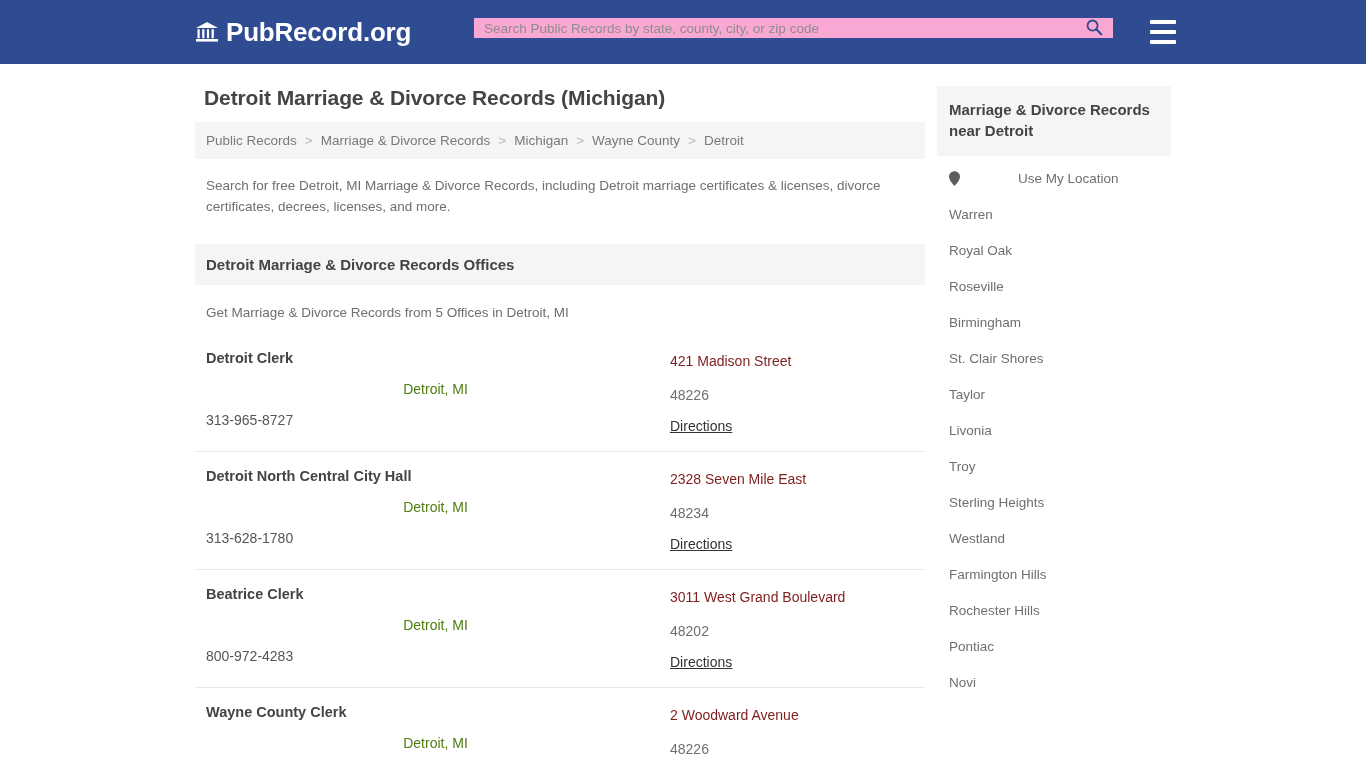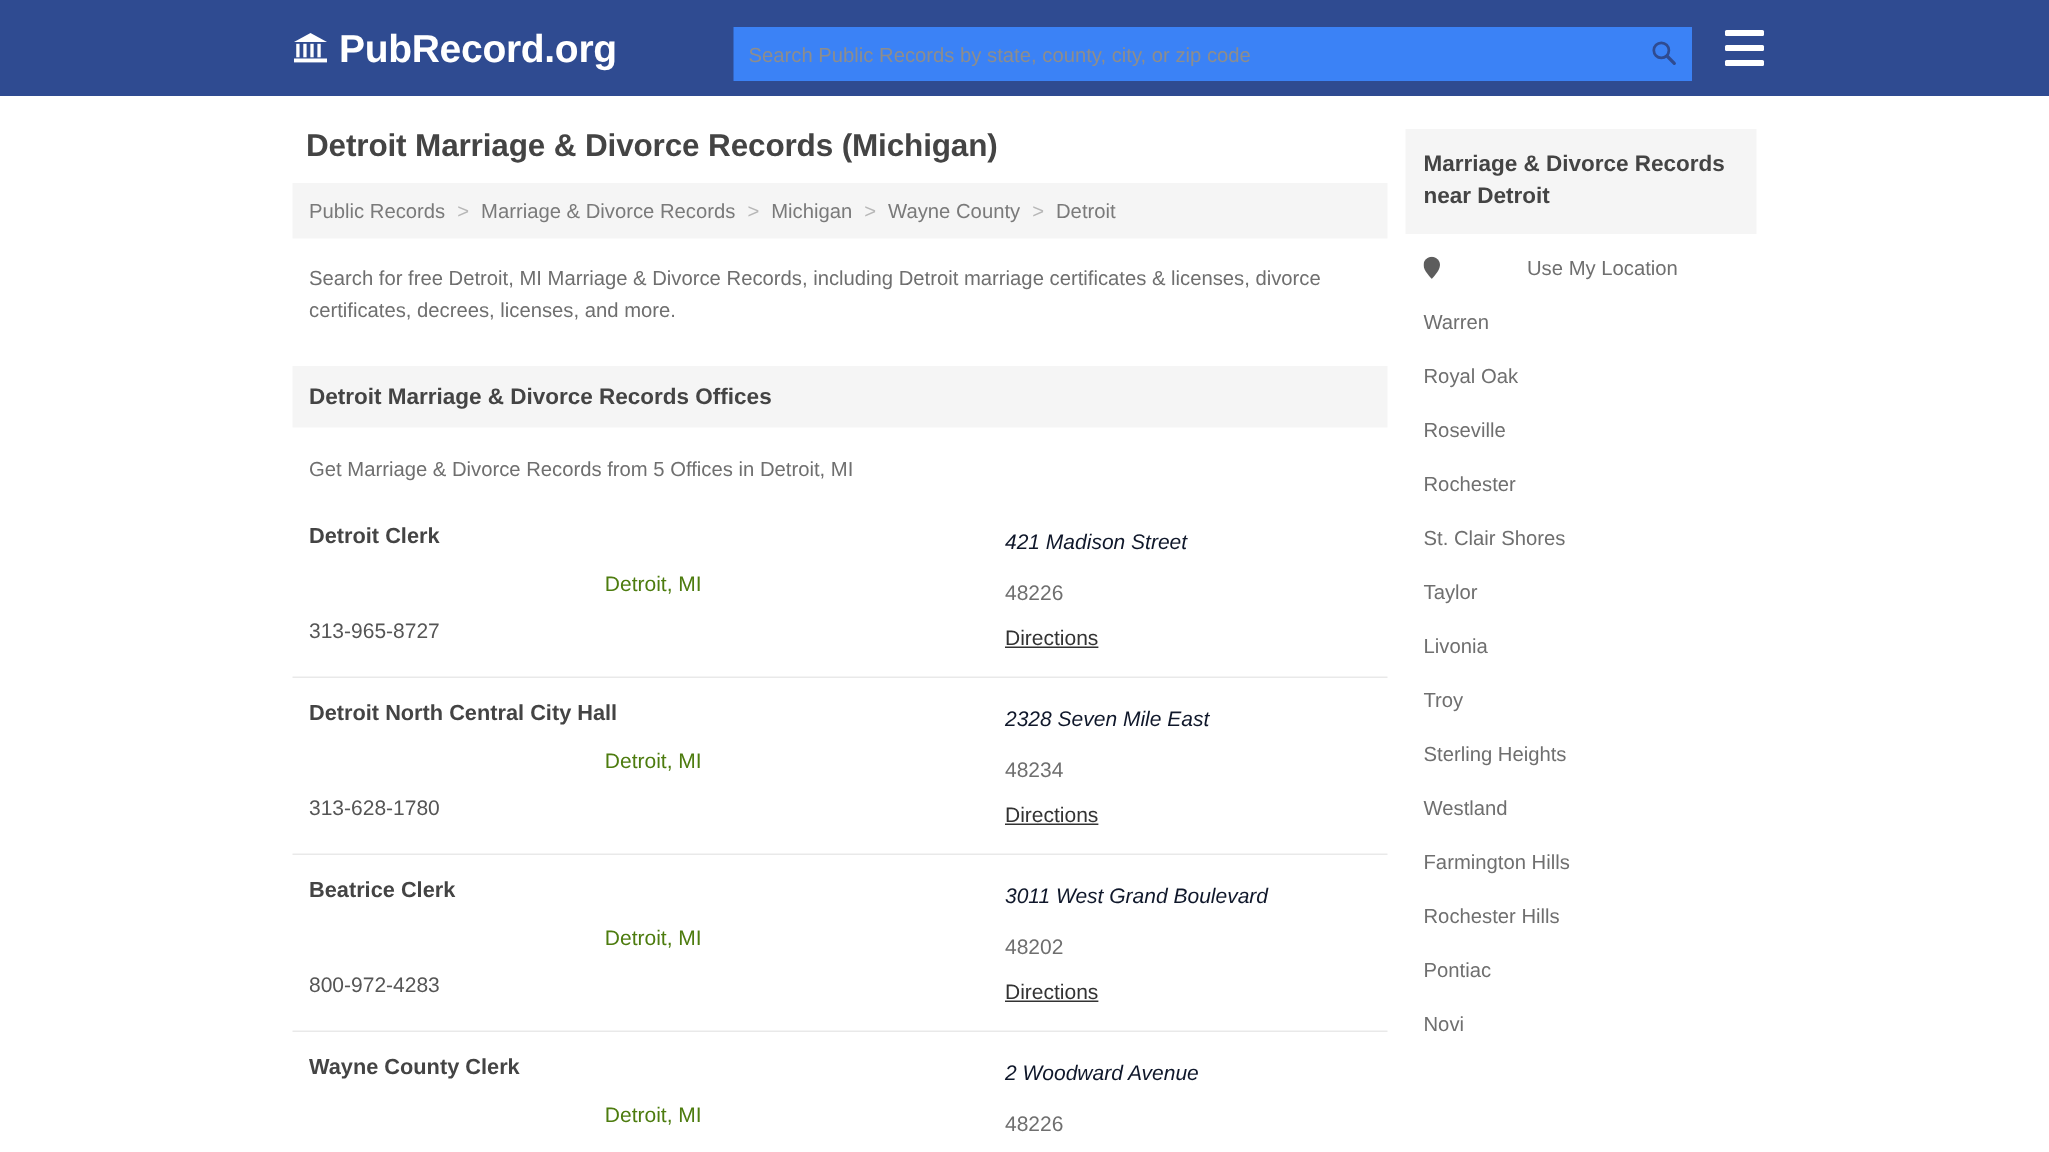--- a/index.html
+++ b/index.html
@@ -41,25 +41,25 @@
   .brand-text {
     color: #ffffff;
     font-size: 26px;
     font-weight: bold;
     letter-spacing: -0.2px;
     line-height: 1;
     white-space: nowrap;
   }
   .search-wrap {
     position: absolute;
-    left: 489px;
+    left: 474px;
     top: 18px;
     width: 639px;
-    height: 36px;
-    background: #3b82f6;
+    height: 20px;
+    background: #f9a8d4;
     display: flex;
     align-items: center;
   }
   .search-input {
     flex: 1 1 auto;
     border: 0;
     outline: 0;
     background: transparent;
     font-family: "Liberation Sans", sans-serif;
     font-size: 13.5px;
@@ -202,24 +202,23 @@
     line-height: 17px;
     text-align: center;
   }
   .office-phone {
     font-size: 14px;
     color: #555555;
     line-height: 17px;
   }
   .office-street {
     font-size: 14px;
-    color: #0f172a;
+    color: #7f1d1d;
     margin-bottom: 14px;
     line-height: 23px;
-    font-style: italic;
   }
   .office-zip {
     font-size: 14px;
     color: #6f6f6f;
     margin-bottom: 13px;
     line-height: 17px;
   }
   .directions-link {
     font-size: 14px;
     color: #333333;
@@ -379,21 +378,21 @@
           <li class="near-item">
             <span>Warren</span>
           </li>
           <li class="near-item">
             <span>Royal Oak</span>
           </li>
           <li class="near-item">
             <span>Roseville</span>
           </li>
           <li class="near-item">
-            <span>Rochester</span>
+            <span>Birmingham</span>
           </li>
           <li class="near-item">
             <span>St. Clair Shores</span>
           </li>
           <li class="near-item">
             <span>Taylor</span>
           </li>
           <li class="near-item">
             <span>Livonia</span>
           </li>

